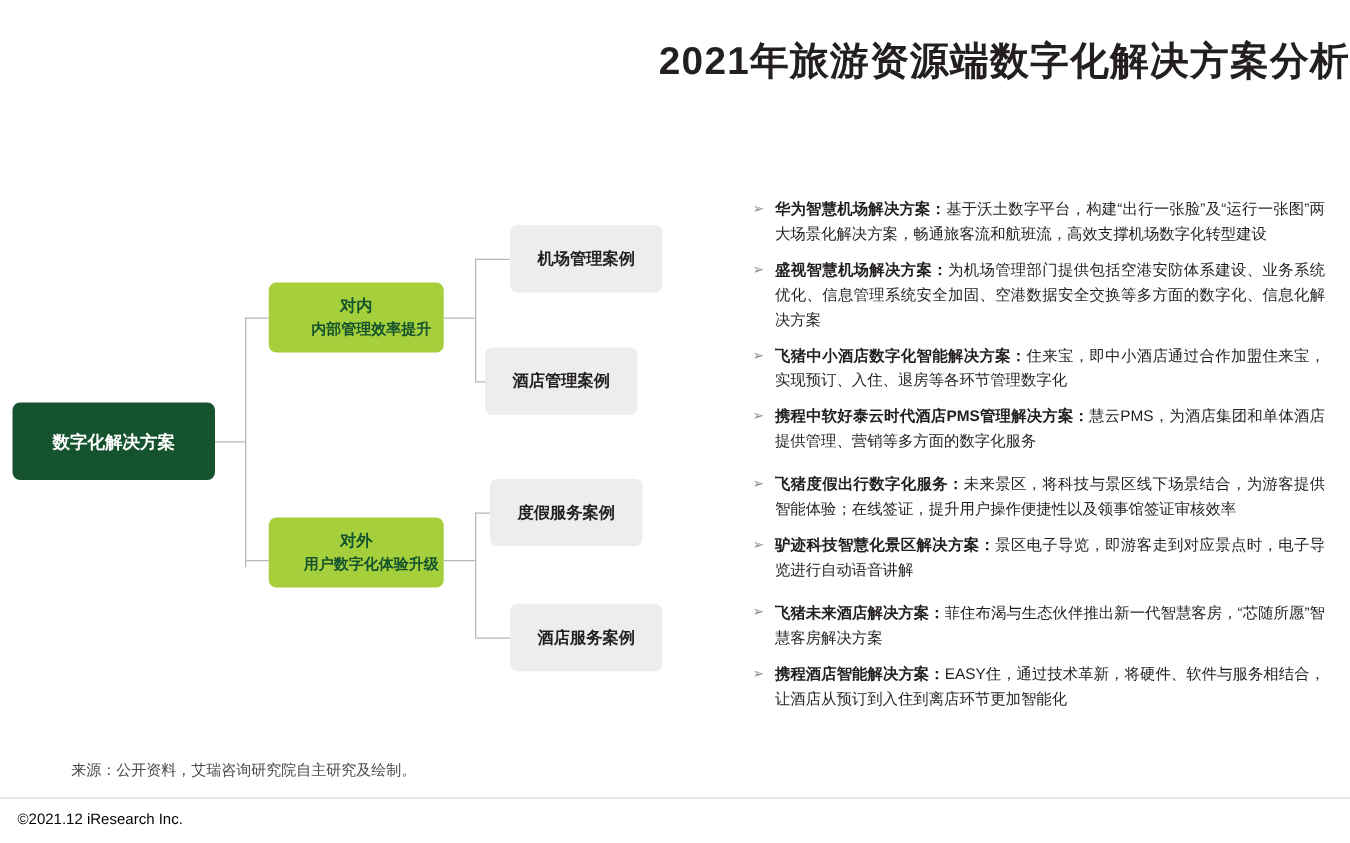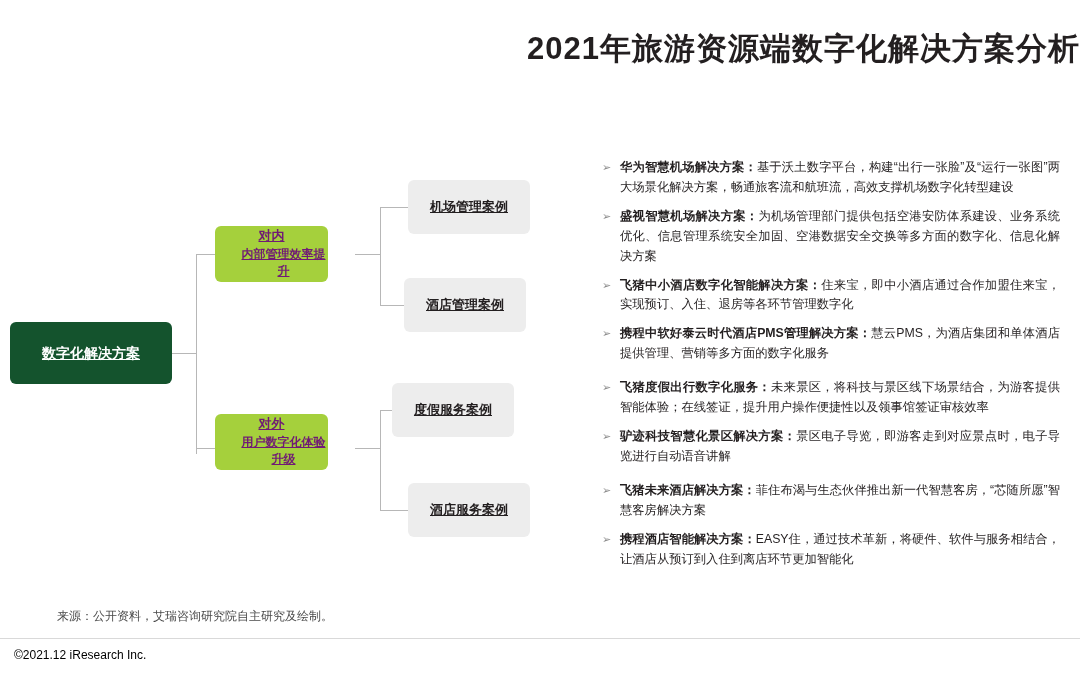--- a/index.html
+++ b/index.html
@@ -37,58 +37,57 @@
   }
   .node {
     position: absolute;
     box-sizing: border-box;
     display: flex;
     flex-direction: column;
     justify-content: center;
     border-radius: 6px;
     text-align: center;
     line-height: 1.45;
-    text-decoration: underline;
   }
   .node-root {
     left: 10px;
     top: 182px;
     width: 162px;
     height: 62px;
     background: #14532d;
     color: #ffffff;
     font-size: 14px;
     font-weight: bold;
   }
   .node-branch {
-    width: 113px;
+    width: 140px;
     height: 56px;
     background: #a5d03c;
-    color: #701a75;
+    color: #14532d;
     font-size: 13px;
     font-weight: bold;
   }
   .node-branch .sub {
     font-size: 12px;
     font-weight: bold;
     padding-left: 24px;
   }
   .node-branch-inner { left: 215px; top: 86px; }
   .node-branch-outer { left: 215px; top: 274px; }
 
   .node-leaf {
     width: 122px;
     height: 54px;
     background: #ededed;
     color: #231f20;
     font-size: 13px;
     font-weight: bold;
   }
   .leaf-1 { left: 408px; top: 40px; }
-  .leaf-2 { left: 404px; top: 138px; }
+  .leaf-2 { left: 388px; top: 138px; }
   .leaf-3 { left: 392px; top: 243px; }
   .leaf-4 { left: 408px; top: 343px; }
 
   .connector {
     position: absolute;
     background: #b7b7b7;
   }
   .h { height: 1px; }
   .v { width: 1px; }
 

